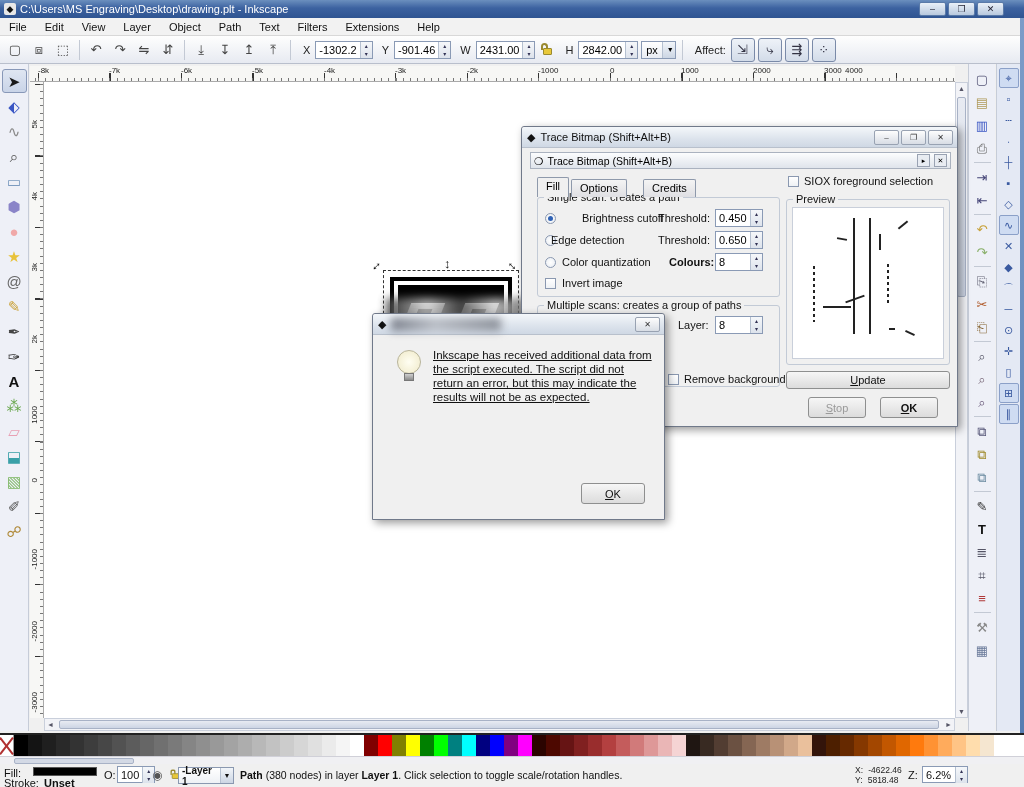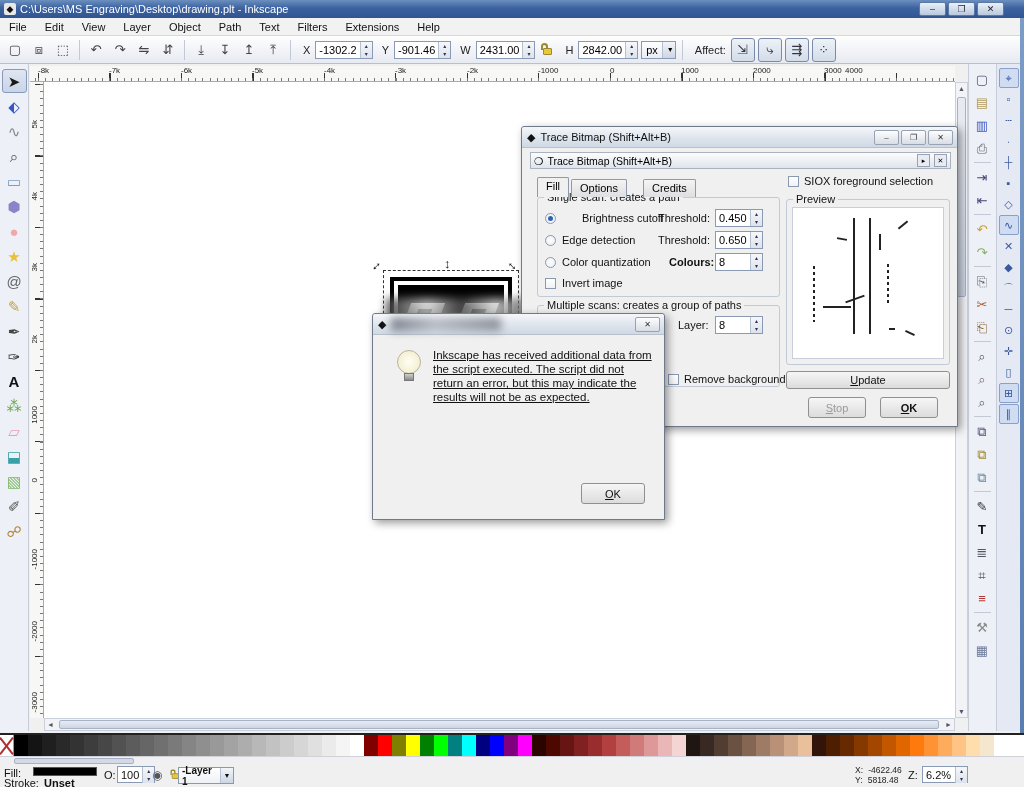--- a/index.html
+++ b/index.html
@@ -346,21 +346,21 @@
   <div class="gbox" style="left:15px;top:70px;width:243px;height:100px;">
     <span class="gbox-label">Single scan: creates a path</span>
     <span class="radio checked" style="left:7px;top:15px;"></span>
     <span class="lbl" style="left:24px;top:14px;padding-left:20px;">Brightness cutoff</span>
     <span class="lbl" style="left:120px;top:14px;">Threshold:</span>
     <span class="spin" style="position:absolute;left:177px;top:11px;">
         <span class="spin-v" style="min-width:34px">0.450</span>
         <span class="spin-a">▴<br>▾</span>
       </span>
     <span class="radio" style="left:7px;top:37px;"></span>
-    <span class="lbl" style="left:24px;top:36px;">Edge detection</span>
+    <span class="lbl" style="left:13px;top:36px;">Edge detection</span>
     <span class="lbl" style="left:120px;top:36px;">Threshold:</span>
     <span class="spin" style="position:absolute;left:177px;top:33px;">
         <span class="spin-v" style="min-width:34px">0.650</span>
         <span class="spin-a">▴<br>▾</span>
       </span>
     <span class="radio" style="left:7px;top:59px;"></span>
     <span class="lbl" style="left:24px;top:58px;">Color quantization</span>
     <span class="lbl" style="left:131px;top:58px;font-weight:bold;">Colours:</span>
     <span class="spin" style="position:absolute;left:177px;top:55px;">
         <span class="spin-v" style="min-width:34px">8</span>
@@ -512,20 +512,21 @@
     </span>
   <span class="sb-ico" style="left:152px;top:4px;">◉</span>
   <span class="lockicon" style="position:absolute;left:166px;top:4px;transform:scale(.8);">
       <span class="shackle"></span>
       <span class="bodyp"></span>
     </span>
   <span id="layer-dd">
     <span class="txt">-Layer 1</span>
     <span class="dd">▼</span>
   </span>
+  <span id="status-msg"><span style="font-weight: bold;">Path</span><span> (380 nodes) in layer </span><span style="font-weight: bold;">Layer 1</span><span>. Click selection to toggle scale/rotation handles.</span></span>
   <span id="coords">
     <span>X:</span> <span>-4622.46</span><br>
     <span>Y:</span> <span>5818.48</span>
   </span>
   <span class="lbl" style="left:908px;top:5px;">Z:</span>
   <span class="spin" style="position:absolute;left:922px;top:2px;height:17px;">
       <span class="spin-v" style="min-width:32px">6.2%</span>
       <span class="spin-a">▴<br>▾</span>
     </span>
 </div>

